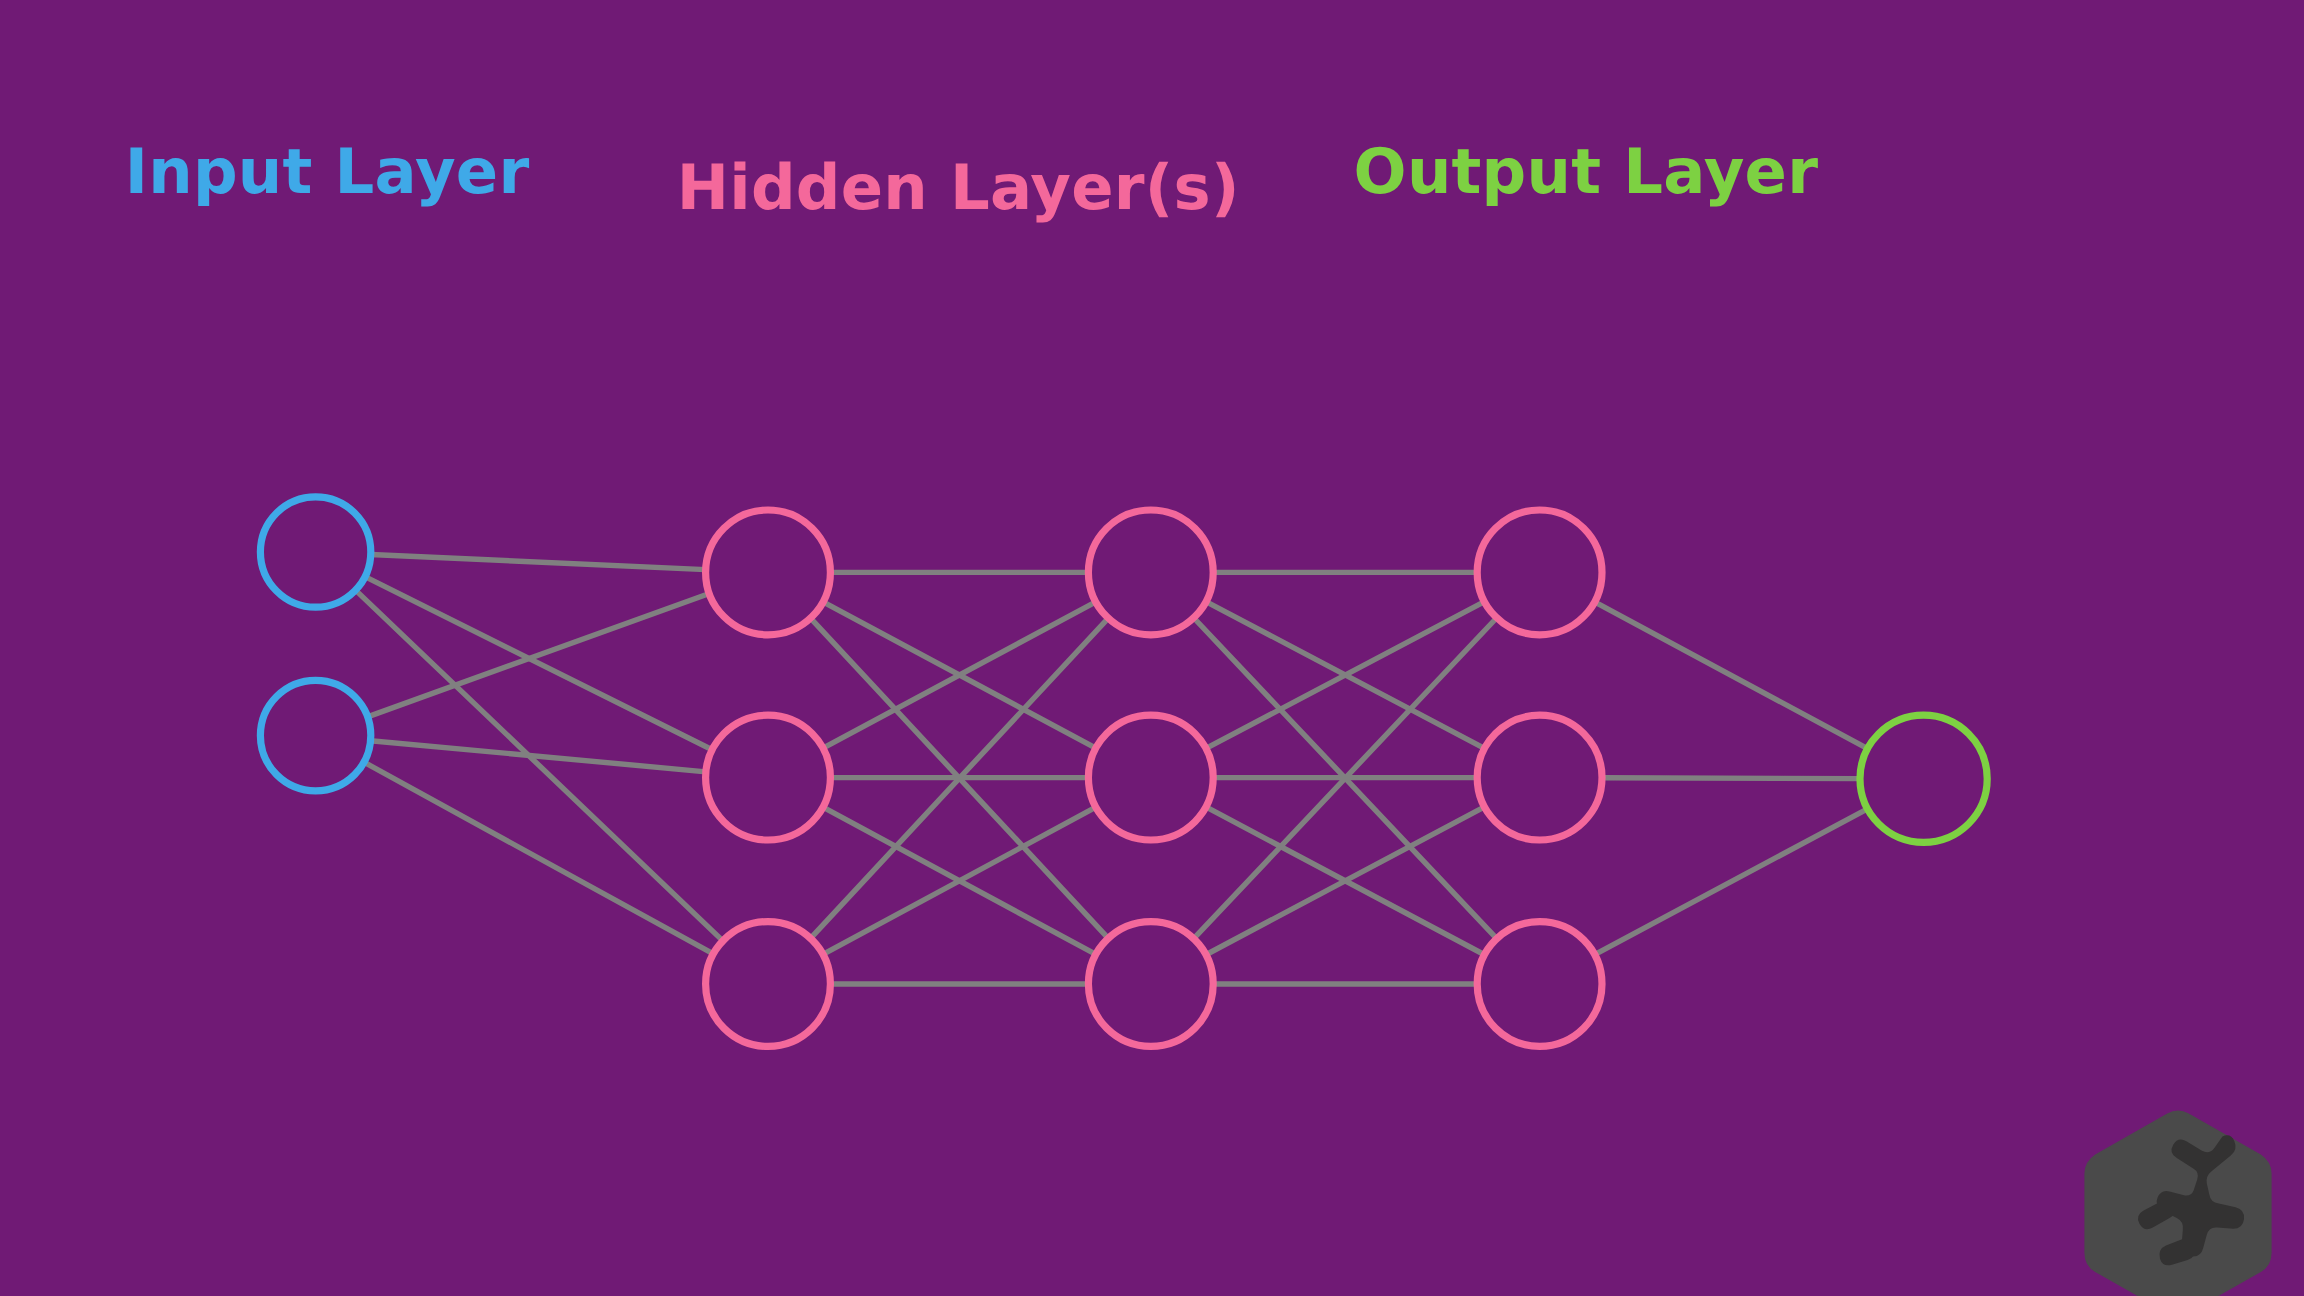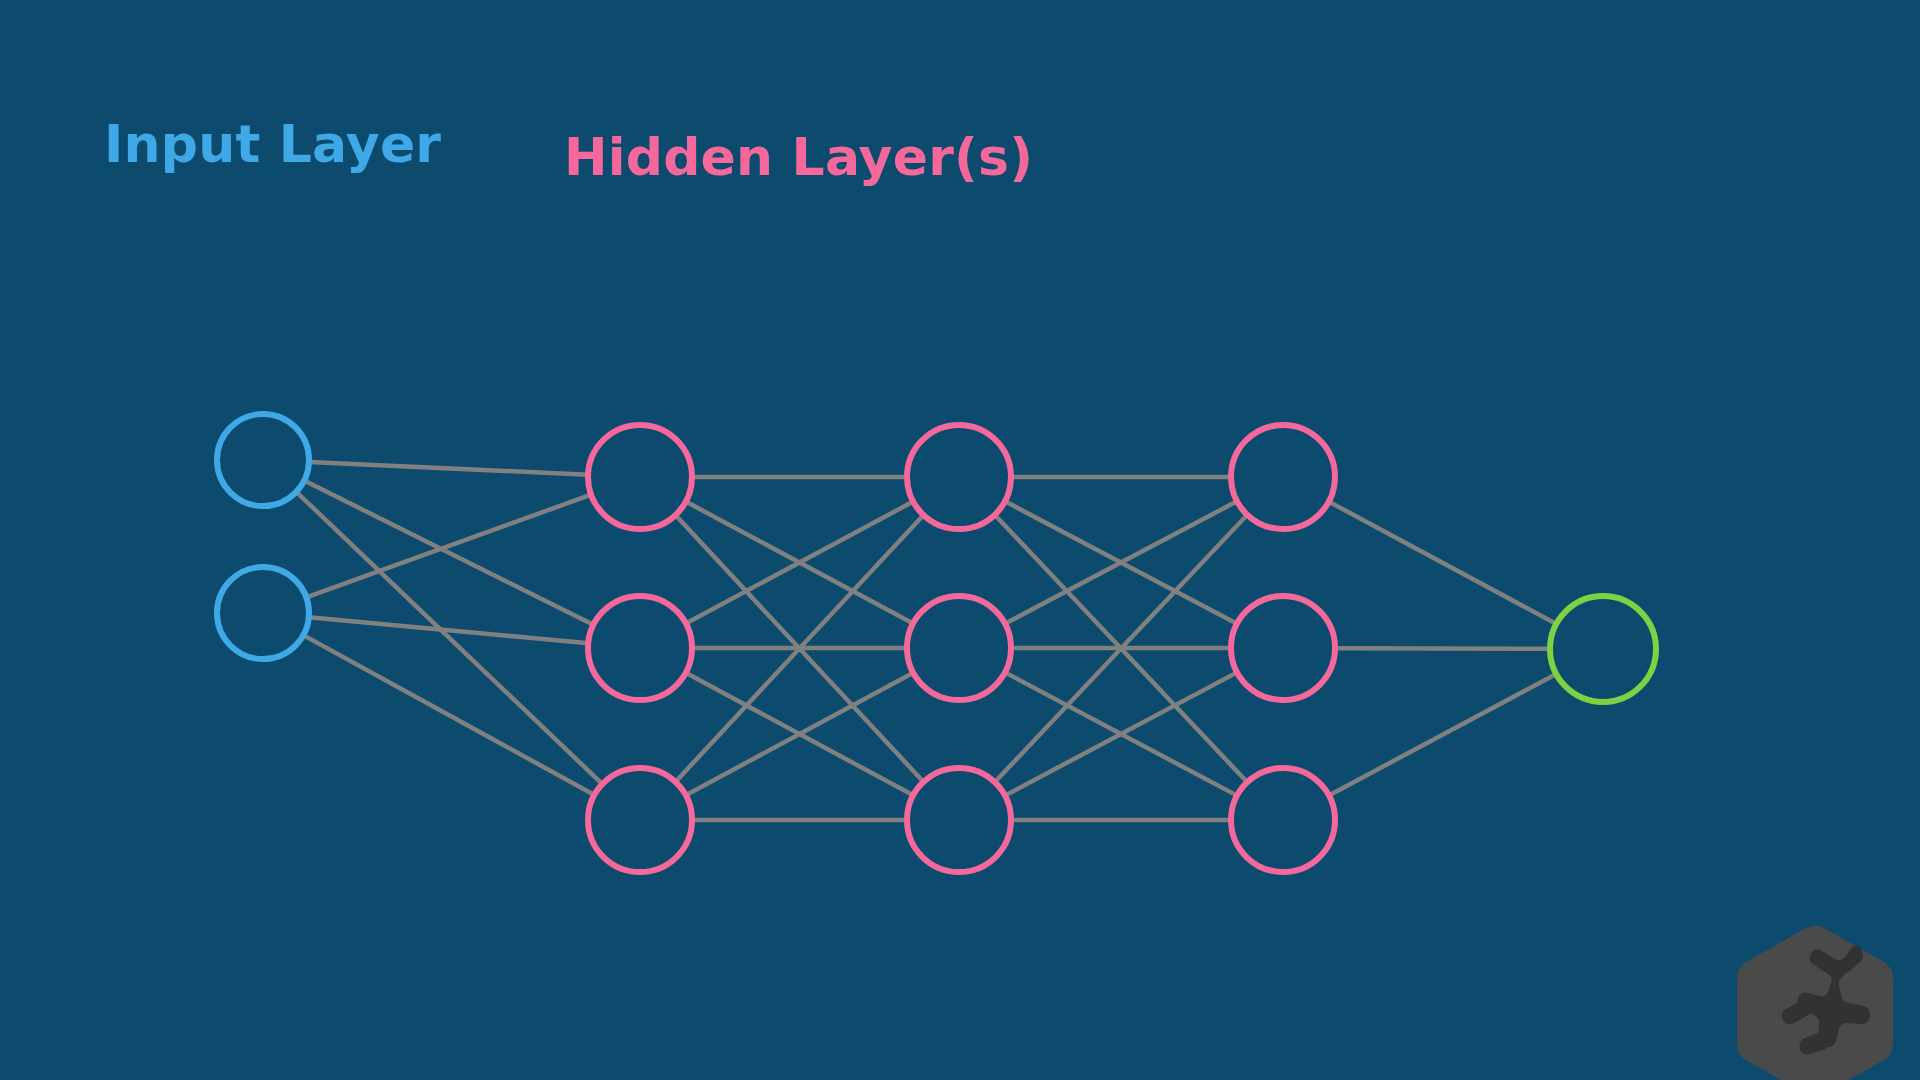--- a/index.html
+++ b/index.html
@@ -11,21 +11,21 @@
   body {
     width: 1920px;
     height: 1080px;
     overflow: hidden;
     font-family: "DejaVu Sans", "Liberation Sans", sans-serif;
   }
   #stage {
     position: relative;
     width: 1920px;
     height: 1080px;
-    background: #0c4a6e;
+    background: #701a75;
   }
   #net-svg {
     position: absolute;
     left: 0;
     top: 0;
     width: 1920px;
     height: 1080px;
     display: block;
   }
   .layer-label {
@@ -106,14 +106,15 @@
                M1820 1032
                q8 0 9 8 q1 8 -6 10 l-13 4 q-8 2 -10 -5
                q-2 -8 5 -11 z"></path>
     </g>
   </svg>
 
   <div class="layer-label" id="label-input">Input Layer</div>
 
   <div class="layer-label" id="label-hidden">Hidden Layer(s)</div>
 
+  <div class="layer-label" id="label-output">Output Layer</div>
 
 </div>
 
 </body></html>

